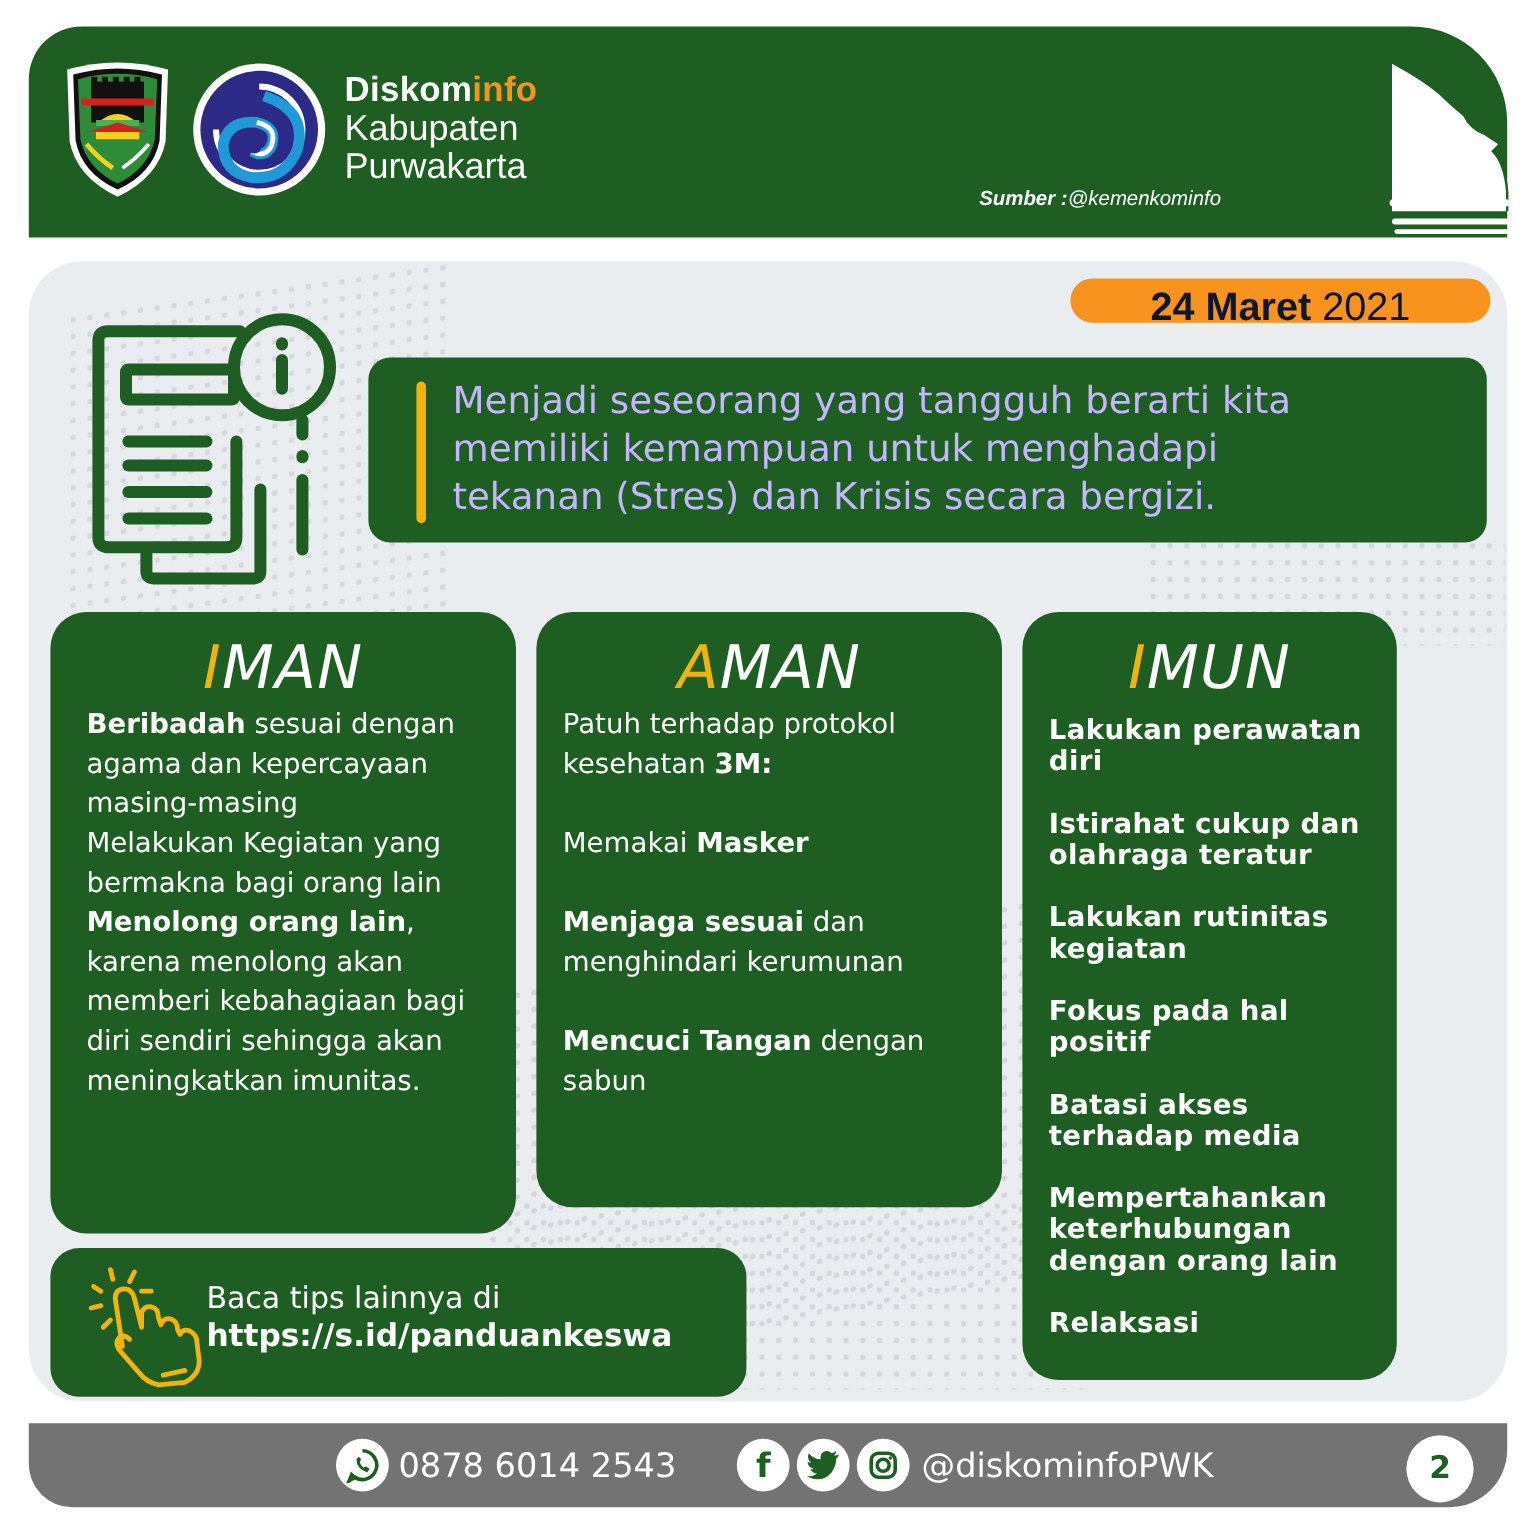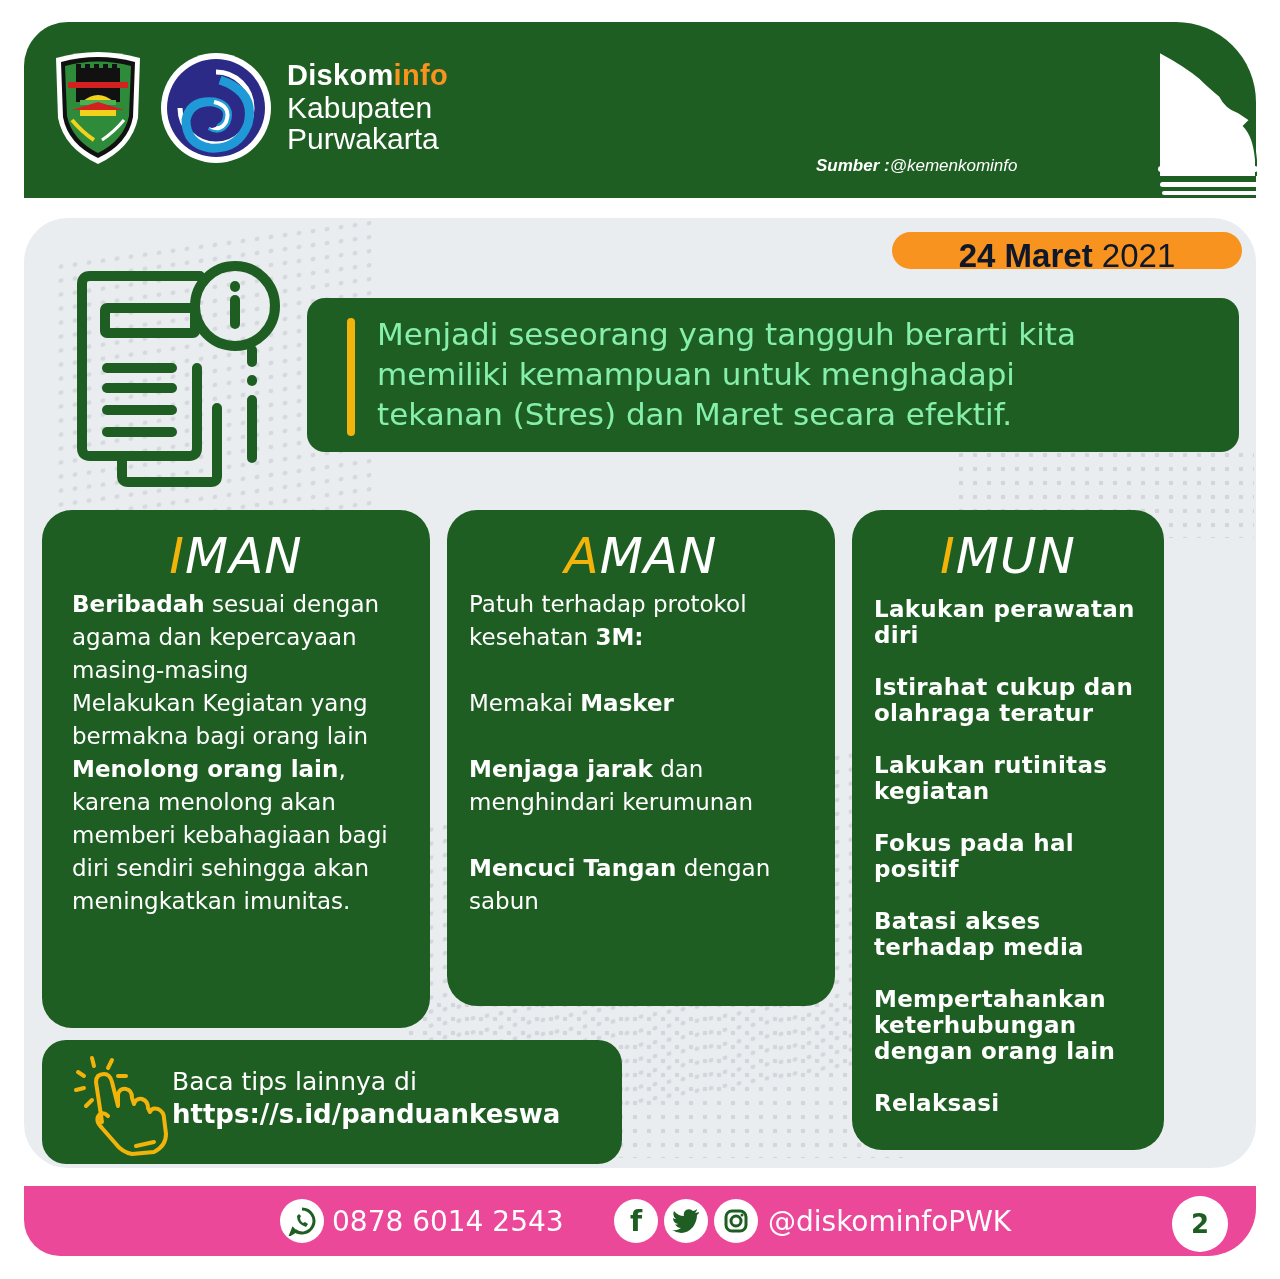--- a/index.html
+++ b/index.html
@@ -47,21 +47,21 @@
   .date-pill b { font-weight:bold; }
   .doc-icon { position:absolute; left:72px; top:258px; width:215px; height:230px; }
   .quote {
     position:absolute; left:307px; top:298px; width:932px; height:154px; border-radius:18px;
     background:#1e5e22;
   }
   .quote .bar {
     position:absolute; left:40px; top:20px; width:8px; height:118px; border-radius:4px; background:#f2b40b;
   }
   .quote .text {
-    position:absolute; left:70px; top:16px; right:20px; color:#86efac;
+    position:absolute; left:70px; top:16px; right:20px; color:#c4b5fd;
     font-family:"DejaVu Sans", sans-serif; font-size:31px; line-height:40px;
   }
 
   
   .card {
     position:absolute; background:#1e5e22; border-radius:30px; color:#fff;
   }
   .card-title {
     text-align:center; font-family:"DejaVu Sans", sans-serif; font-weight:normal; font-style:italic;
     font-size:50px; line-height:56px; letter-spacing:1px; margin-top:18px;
@@ -82,21 +82,21 @@
   }
   .hand { position:absolute; left:28px; top:14px; width:110px; height:104px; }
   .cta-text {
     position:absolute; left:130px; top:26px; color:#fff; font-family:"DejaVu Sans", sans-serif;
     font-size:25px; line-height:32px;
   }
   .cta-text .url { font-weight:bold; font-size:26px; }
 
   
   .footer {
-    position:absolute; left:24px; top:1186px; width:1232px; height:70px; background:#ec4899;
+    position:absolute; left:24px; top:1186px; width:1232px; height:70px; background:#737373;
     border-bottom-left-radius:36px; border-bottom-right-radius:48px;
   }
   .f-item { position:absolute; top:0; height:70px; display:flex; align-items:center; color:#fff;
     font-family:"DejaVu Sans", sans-serif; font-size:28px; }
   .circle-icon {
     width:44px; height:44px; border-radius:50%; background:#fff; display:flex; align-items:center; justify-content:center;
     color:#1e5e22; font-weight:bold; font-family:"DejaVu Sans", sans-serif;
   }
   .page-num {
     position:absolute; left:1172px; top:1196px; width:56px; height:56px; border-radius:50%; background:#fff;
@@ -179,39 +179,39 @@
     <line x1="180" y1="122" x2="180" y2="123"></line>
     <line x1="180" y1="142" x2="180" y2="200"></line>
   </g>
 </svg>
 
 <div class="quote">
   <div class="bar"></div>
   <div class="text">
     <div>Menjadi seseorang yang tangguh berarti kita</div>
     <div>memiliki kemampuan untuk menghadapi</div>
-    <div>tekanan (Stres) dan Maret secara efektif.</div>
+    <div>tekanan (Stres) dan Krisis secara bergizi.</div>
   </div>
 </div>
 
 <div class="card" style="left:42px; top:510px; width:388px; height:518px;">
   <div class="card-title"><span class="hl">I</span><span>MAN</span></div>
   <div class="card-body" style="margin-top:4px;padding-left:30px;">
     <p><b>Beribadah</b><span> sesuai dengan agama dan kepercayaan masing-masing</span></p>
     <p>Melakukan Kegiatan yang bermakna bagi orang lain</p>
     <p><b>Menolong orang lain</b><span>, karena menolong akan memberi kebahagiaan bagi diri sendiri sehingga akan meningkatkan imunitas.</span></p>
   </div>
 </div>
 
 <div class="card" style="left:447px; top:510px; width:388px; height:496px;">
   <div class="card-title"><span class="hl">A</span><span>MAN</span></div>
   <div class="card-body aman-body" style="margin-top:4px;">
     <p><span>Patuh terhadap protokol kesehatan </span><b>3M:</b></p>
     <p><span>Memakai </span><b>Masker</b></p>
-    <p><b>Menjaga jarak</b><span> dan menghindari kerumunan</span></p>
+    <p><b>Menjaga sesuai</b><span> dan menghindari kerumunan</span></p>
     <p><b>Mencuci Tangan</b><span> dengan sabun</span></p>
   </div>
 </div>
 
 <div class="card" style="left:852px; top:510px; width:312px; height:640px;">
   <div class="card-title"><span class="hl">I</span><span>MUN</span></div>
   <div class="card-body imun-body" style="margin-top:12px; font-weight:bold; letter-spacing:0.3px;">
     <p>Lakukan perawatan diri</p>
     <p>Istirahat cukup dan olahraga teratur</p>
     <p>Lakukan rutinitas kegiatan</p>

